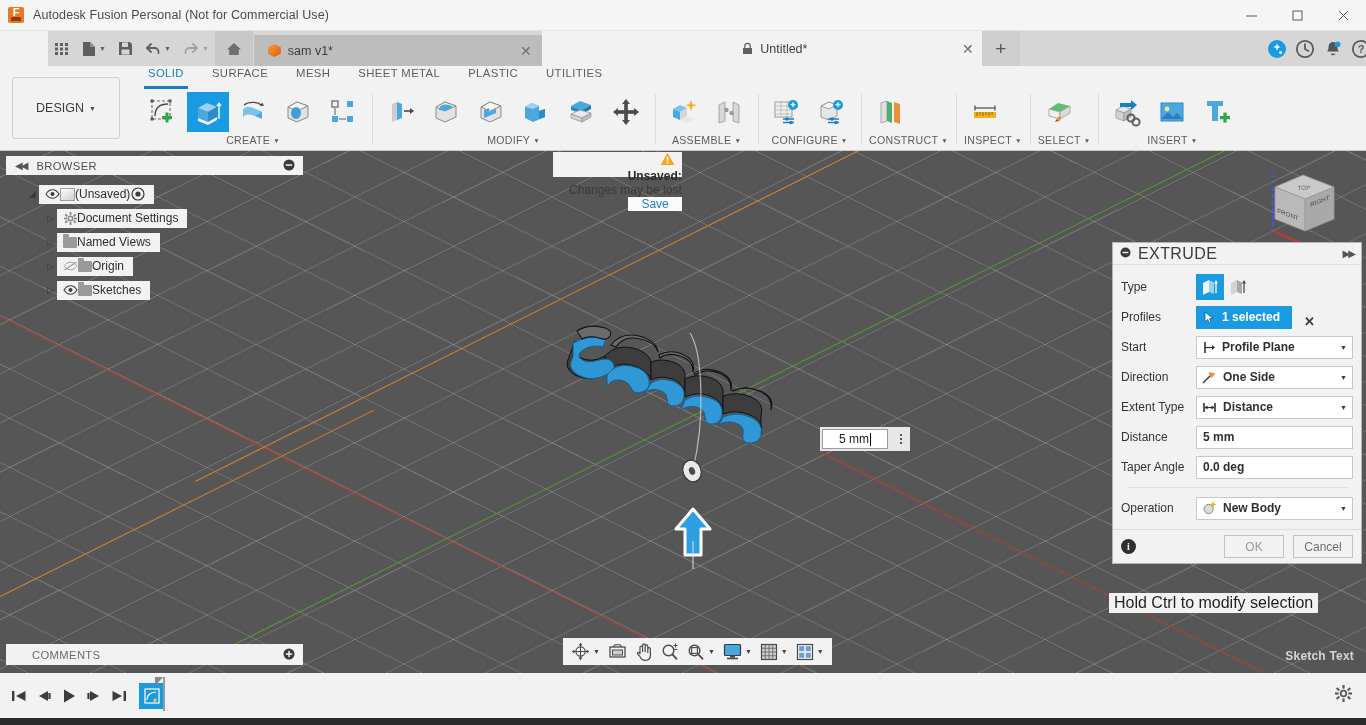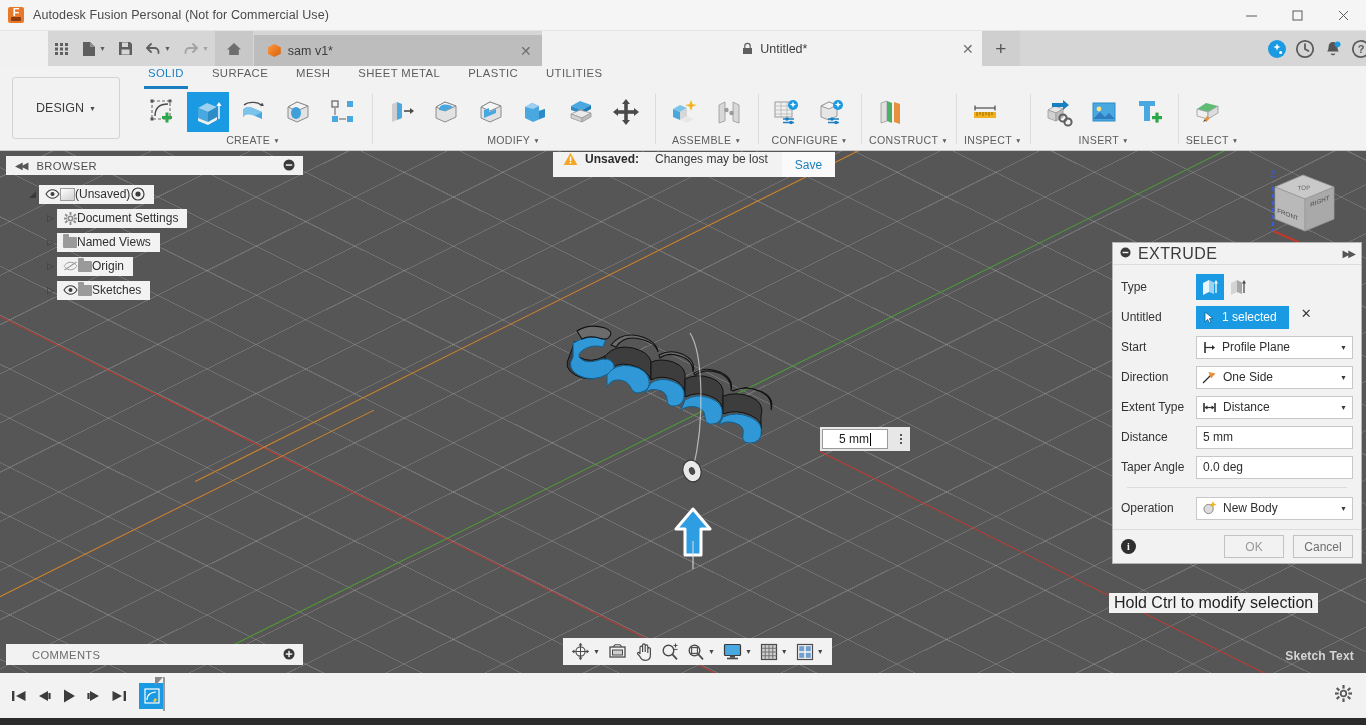--- a/index.html
+++ b/index.html
@@ -143,21 +143,21 @@
       repeating-linear-gradient(-26.5deg, rgba(255,255,255,.16) 0 1px, transparent 1px 44px);
   }
   .axis { position: absolute; height: 0; border-top: 1.3px solid; transform-origin: 0 0; }
   .axis-red   { border-color: #c03a32; }
   .axis-green { border-color: #4f9b36; }
   .axis-orange{ border-color: #d4832b; }
 
   
   .unsaved {
     position: absolute; left: 553px; top: 152px; height: 25px; background: #f2f2f2;
-    display: flex; align-items: flex-start; font-size: 12px; color: #333; z-index: 20;
+    display: flex; align-items: flex-end; font-size: 12px; color: #333; z-index: 20; flex-direction: column;
   }
   .unsaved .warn { margin: 0 7px 0 10px; }
   .unsaved .lbl { font-weight: bold; color: #2b2b2b; }
   .unsaved .msg { margin-left: 16px; color: #3a3a3a; }
   .unsaved .savebtn {
     margin-left: 14px; padding: 0 13px; height: 25px; display:flex; align-items:center;
     color: #1a7fc1; background: #fafafa;
   }
 
   
@@ -204,21 +204,21 @@
   }
   .dlg-head {
     height: 22px; display: flex; align-items: center; gap: 7px;
     padding: 0 7px; border-bottom: 1px solid #dcdcdc; background: #f2f2f2;
   }
   .dlg-title { font-size: 16px; color: #3c3c3c; letter-spacing: .4px; }
   .dlg-expand { margin-left: auto; color: #555; font-size: 10px; letter-spacing: -2px; }
   .dlg-body { padding: 7px 8px 6px 8px; }
   .row { display: flex; align-items: center; height: 30px; }
   .row .lab { width: 75px; font-size: 12px; color: #333; flex: none; }
-  .ctrl { flex: 1; display: flex; align-items: flex-start; }
+  .ctrl { flex: 1; display: flex; align-items: flex-end; font-weight: bold; }
   .seg {
     width: 28px; height: 26px; display: flex; align-items: center; justify-content: center;
     border: 1px solid transparent;
   }
   .seg.on { background: #1a9ae2; }
   .chipblue {
     background: #1a9ae2; color: #fff; height: 23px; display: flex; align-items: center;
     gap: 7px; padding: 0 12px 0 8px; font-size: 12px;
   }
   .xbtn { margin-left: 12px; color: #3c3c3c; font-size: 13px; }
@@ -694,20 +694,38 @@
         <div class="panel-title">
           <span>INSPECT</span>
             <span class="ca">▼</span>
         </div>
       </div>
 
       <div class="panel">
         <div class="panel-icons">
           <div class="ic">
             <svg width="30" height="30" viewBox="0 0 30 30">
+              <path d="M5 12 L14 6 L26 9 L16 15 Z" fill="#5ebd72"></path>
+              <path d="M5 12 L16 15 L16 22 L5 19 Z" fill="#efefef" stroke="#9a9a9a" stroke-width=".8"></path>
+              <path d="M16 15 L26 9 L26 16 L16 22 Z" fill="#dcdcdc" stroke="#9a9a9a" stroke-width=".8"></path>
+              <path d="M12 23 l3 -4 l2.5 2 l-3 4z" fill="#e8903c"></path>
+              <path d="M11 25 l1.5 -2.5 l1.6 1.3 z" fill="#4a4a4a"></path>
+            </svg>
+          </div>
+        </div>
+        <div class="panel-title">
+          <span>SELECT</span>
+            <span class="ca">▼</span>
+        </div>
+      </div>
+
+      <div class="panel">
+        <div class="panel-icons">
+          <div class="ic">
+            <svg width="30" height="30" viewBox="0 0 30 30">
               <path d="M4 13 L11 9 L19 12 L12 16 Z" fill="#e6e6e6" stroke="#9a9a9a" stroke-width=".8"></path>
               <path d="M4 13 L12 16 L12 24 L4 21 Z" fill="#d2d2d2" stroke="#9a9a9a" stroke-width=".8"></path>
               <path d="M12 16 L19 12 L19 20 L12 24 Z" fill="#bdbdbd" stroke="#9a9a9a" stroke-width=".8"></path>
               <path d="M8 6 h11 v-3 l6 5 l-6 5 v-3 h-11z" fill="#1a7fc1"></path>
               <circle cx="19" cy="21" r="3.6" fill="none" stroke="#5f5f5f" stroke-width="2"></circle>
               <circle cx="24" cy="25" r="3.6" fill="none" stroke="#5f5f5f" stroke-width="2"></circle>
             </svg>
           </div>
           <div class="ic">
             <svg width="30" height="30" viewBox="0 0 30 30">
@@ -722,38 +740,20 @@
               <rect x="10" y="9" width="6" height="15" fill="#4aa8e0"></rect>
               <g fill="#2aa84a">
                   <rect x="18" y="19" width="10" height="3.2"></rect>
                   <rect x="21.4" y="15.6" width="3.2" height="10"></rect>
                 </g>
             </svg>
           </div>
         </div>
         <div class="panel-title">
           <span>INSERT</span>
-            <span class="ca">▼</span>
-        </div>
-      </div>
-
-      <div class="panel">
-        <div class="panel-icons">
-          <div class="ic">
-            <svg width="30" height="30" viewBox="0 0 30 30">
-              <path d="M5 12 L14 6 L26 9 L16 15 Z" fill="#5ebd72"></path>
-              <path d="M5 12 L16 15 L16 22 L5 19 Z" fill="#efefef" stroke="#9a9a9a" stroke-width=".8"></path>
-              <path d="M16 15 L26 9 L26 16 L16 22 Z" fill="#dcdcdc" stroke="#9a9a9a" stroke-width=".8"></path>
-              <path d="M12 23 l3 -4 l2.5 2 l-3 4z" fill="#e8903c"></path>
-              <path d="M11 25 l1.5 -2.5 l1.6 1.3 z" fill="#4a4a4a"></path>
-            </svg>
-          </div>
-        </div>
-        <div class="panel-title">
-          <span>SELECT</span>
             <span class="ca">▼</span>
         </div>
       </div>
 
     </div>
   </div>
 
   <div class="canvas">
     <div class="grid"></div>
 
@@ -1050,21 +1050,21 @@
               <path d="M3 6 L9 3 L9 15 L3 18 Z" fill="#d3d3d3"></path>
               <path d="M9 3 L14 5.5 L14 17 L9 15 Z" fill="#a8a8a8"></path>
               <path d="M16 16 V5" stroke="#4a4a4a" stroke-width="1.3"></path>
                 <path d="M16 3 l2 3.4 h-4z" fill="#4a4a4a"></path>
             </svg>
           </span>
         </span>
       </div>
 
       <div class="row">
-        <span class="lab">Untitled</span>
+        <span class="lab">Profiles</span>
         <span class="ctrl">
           <span class="chipblue">
             <svg width="11" height="13" viewBox="0 0 11 13">
                 <path d="M1 1 L1 11 L3.6 8.4 L5.3 12 L7 11.2 L5.4 7.7 L9 7.4 Z" fill="#fff" stroke="#0b5f8f" stroke-width=".8"></path>
               </svg>
             <span>1 selected</span>
           </span>
           <span class="xbtn">✕</span>
         </span>
       </div>

